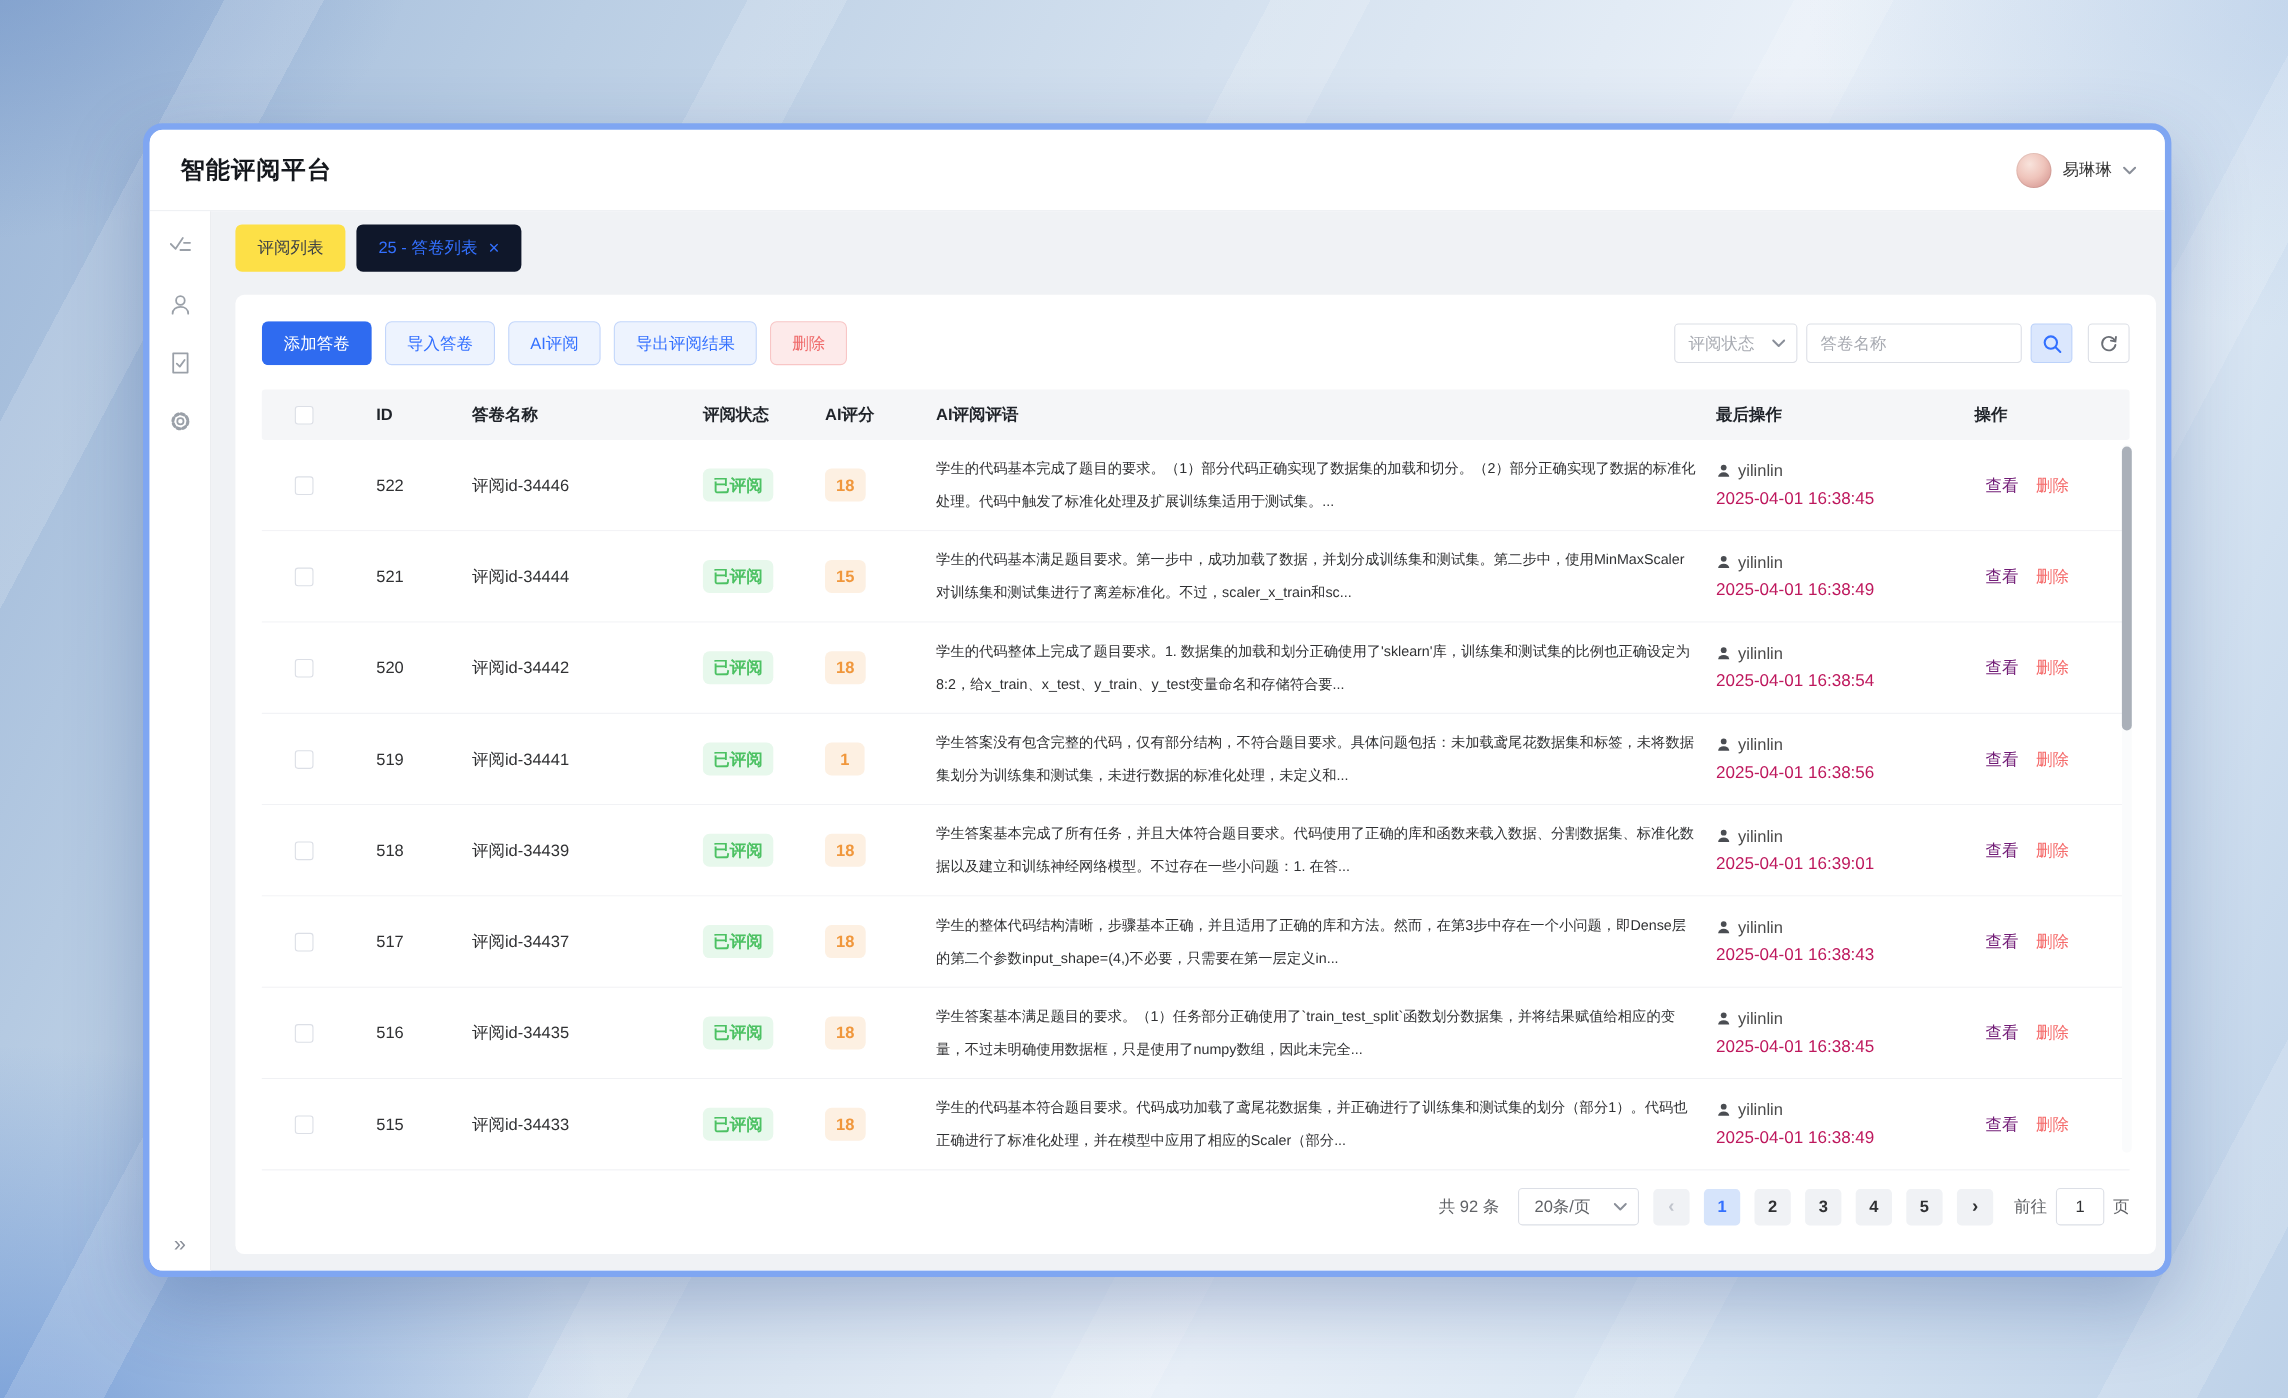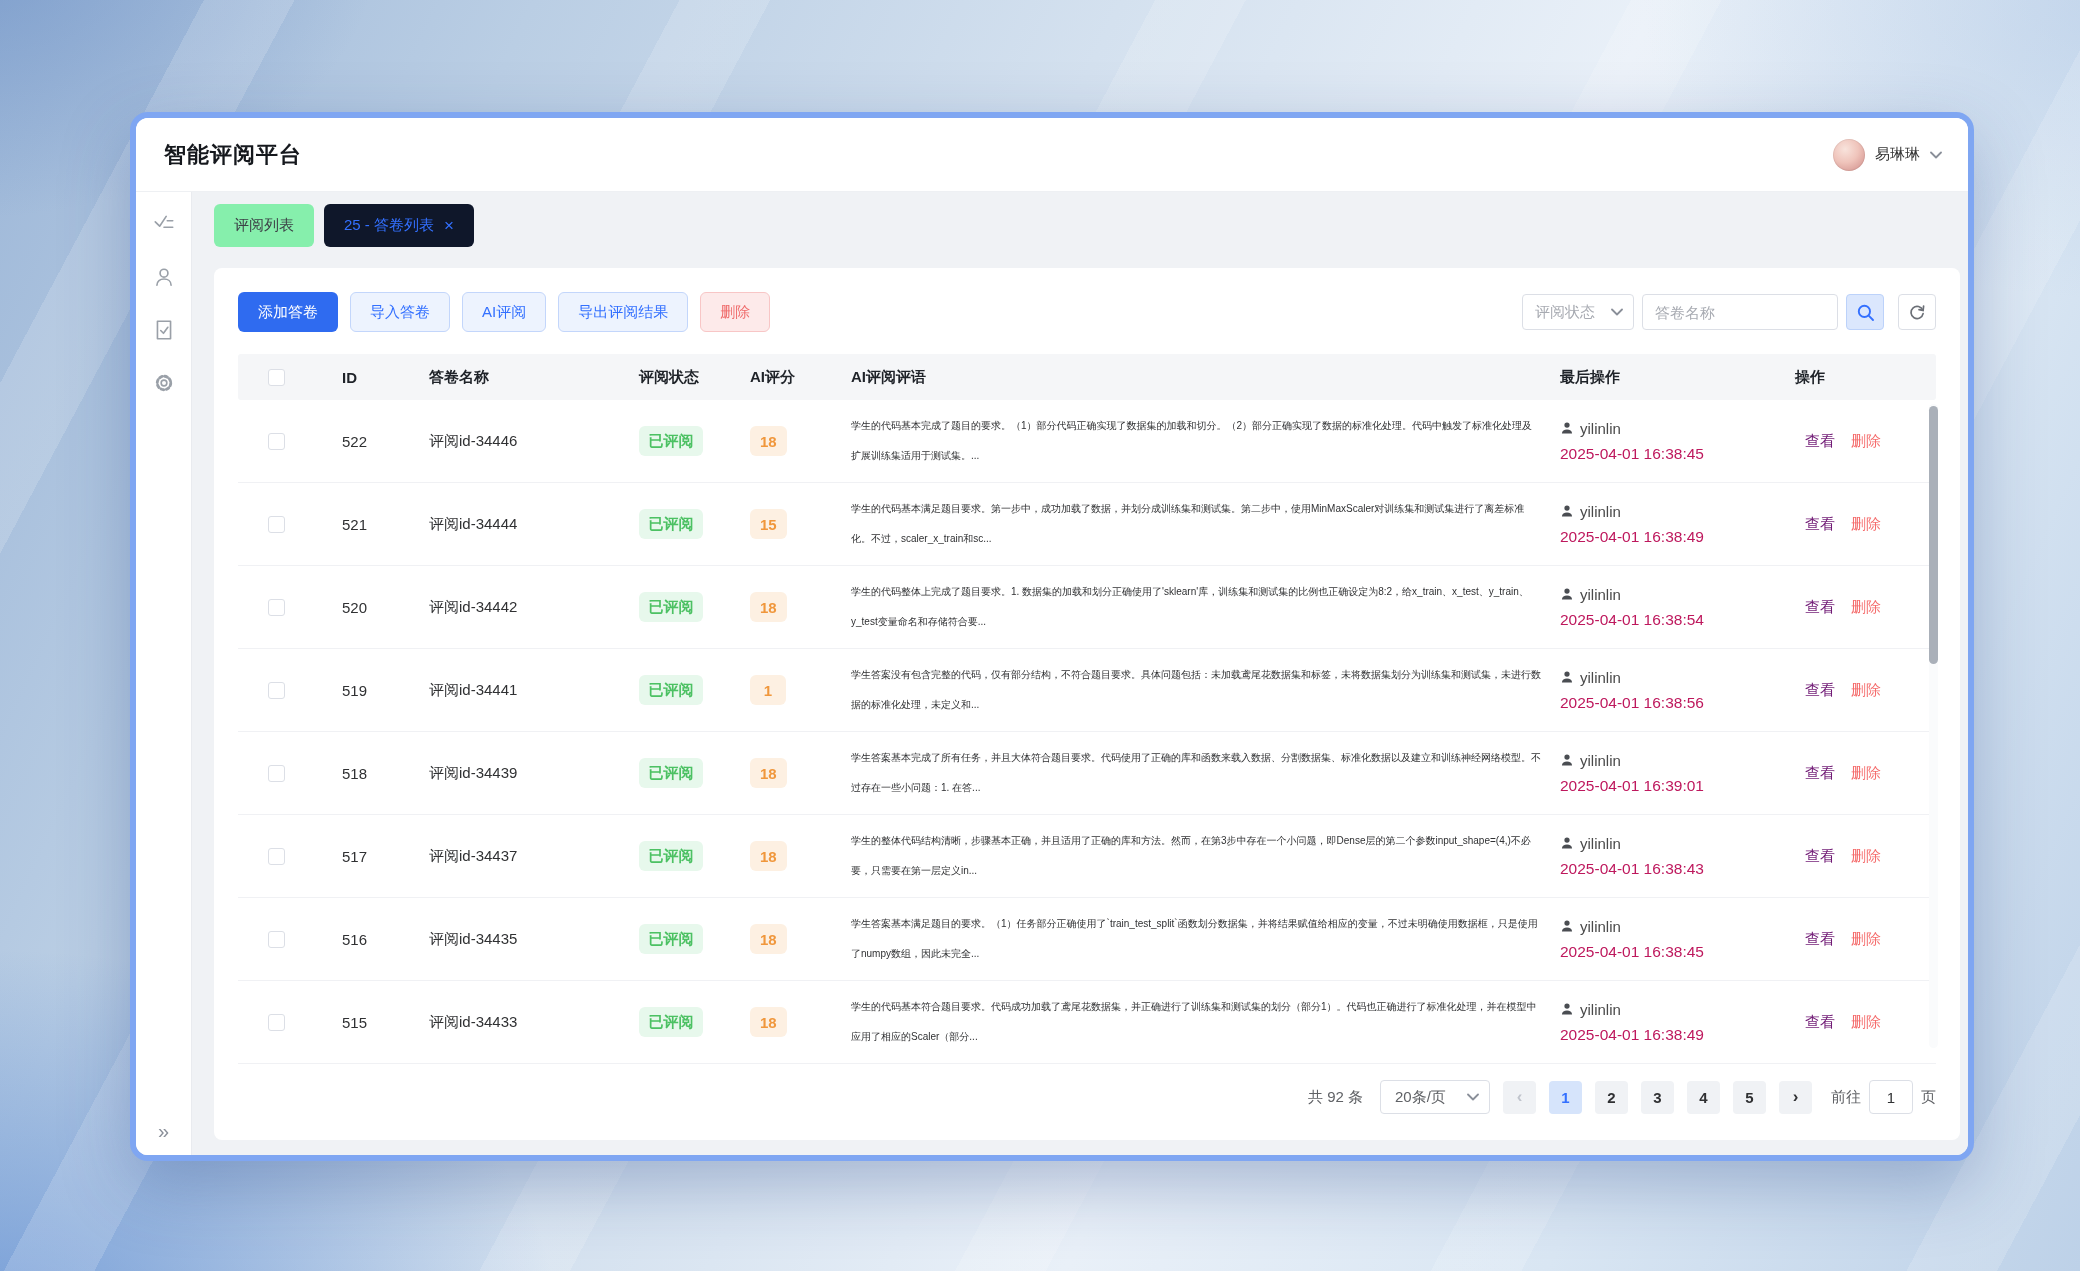--- a/index.html
+++ b/index.html
@@ -40,21 +40,21 @@
     margin-bottom:17px; border-radius:6px; cursor:pointer; }
   .side-btn svg { stroke:#9aa0a8; fill:none; stroke-width:1.5; stroke-linecap:round; stroke-linejoin:round; }
   .collapse { margin-top:auto; margin-bottom:12px; color:#8a8f99; font-size:20px; cursor:pointer;
     width:36px; text-align:center; }
 
   .main { flex:1; display:flex; flex-direction:column; min-width:0; }
 
   
   .tabstrip { display:flex; gap:10px; margin:12px 8px 9px 22px; height:43px; }
   .tab { display:flex; align-items:center; gap:10px; padding:0 20px; border-radius:6px;
-    background:#86efac; color:#3c4046; font-size:15px; cursor:pointer; }
+    background:#fde047; color:#3c4046; font-size:15px; cursor:pointer; }
   .tab.active { background:#0f172a; color:#3370ff; }
   .tab-close { font-size:17px; color:#3370ff; line-height:1; cursor:pointer; }
 
   
   .panel { background:#fff; border-radius:8px; margin:12px 8px 15px 22px; flex:1;
     padding:24px 24px 26px 24px; display:flex; flex-direction:column; }
 
   .toolbar { display:flex; align-items:center; justify-content:space-between; height:40px; }
   .btn-group { display:flex; gap:12px; }
   .btn { height:40px; padding:0 19px; border-radius:6px; font-size:15px; display:flex;
@@ -81,21 +81,21 @@
   .thead { height:46px; background:#f5f6f8; font-weight:bold; color:#1f2329; border-radius:3px; }
   .trow { height:83px; border-bottom:1px solid #f0f1f4; background:#fff; }
   .td-check { display:flex; justify-content:center; }
   .checkbox { width:17px; height:17px; border:1px solid #dcdfe6; border-radius:3px; background:#fff; cursor:pointer; }
   .td-id { padding-left:28px; }
   .td-status, .td-score { display:flex; }
   .badge { height:30px; border-radius:6px; display:inline-flex; align-items:center;
     justify-content:center; font-weight:bold; font-size:15px; }
   .badge-green { background:#e7f8ec; color:var(--success,#4cc163); width:64px; }
   .badge-orange { background:#fdf0e2; color:var(--warning,#f0973c); min-width:36px; padding:0 10px; }
-  .td-comment { font-size:10px; line-height:30px; color:#303133; padding-right:18px;
+  .td-comment { font-size:13px; line-height:30px; color:#303133; padding-right:18px;
     display:-webkit-box; -webkit-line-clamp:2; -webkit-box-orient:vertical; overflow:hidden; }
   .td-lastop { font-size:15px; color:#4a4a4a; }
   .op-line1 { display:flex; align-items:center; gap:6px; margin-bottom:8px; }
   .op-line1 svg { flex:none; }
   .op-line2 { color:#be185d; font-size:15.5px; }
   .td-actions { display:flex; gap:16px; padding-left:10px; }
   .link { cursor:pointer; font-size:15px; }
   .link-view { color:#701a75; }
   .link-del { color:var(--danger,#f56c6c); }
 

